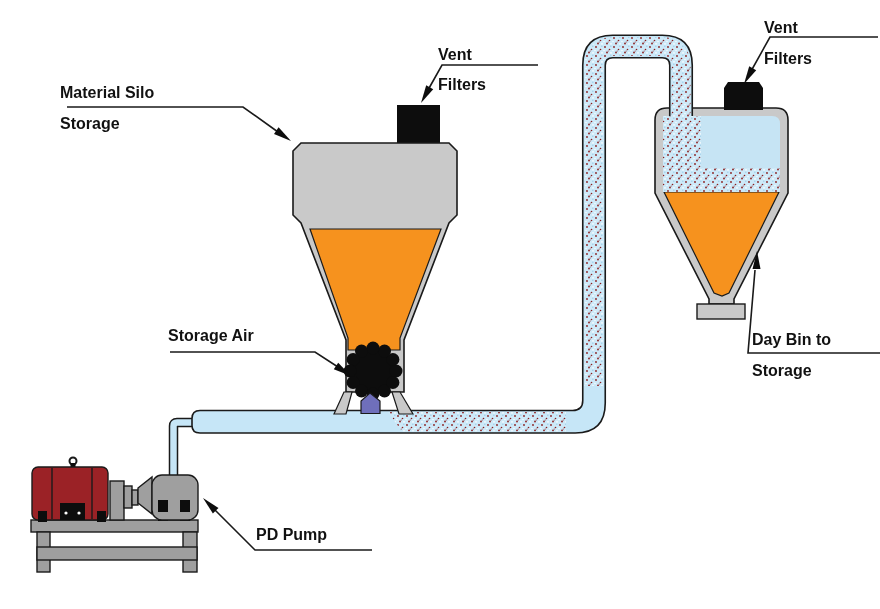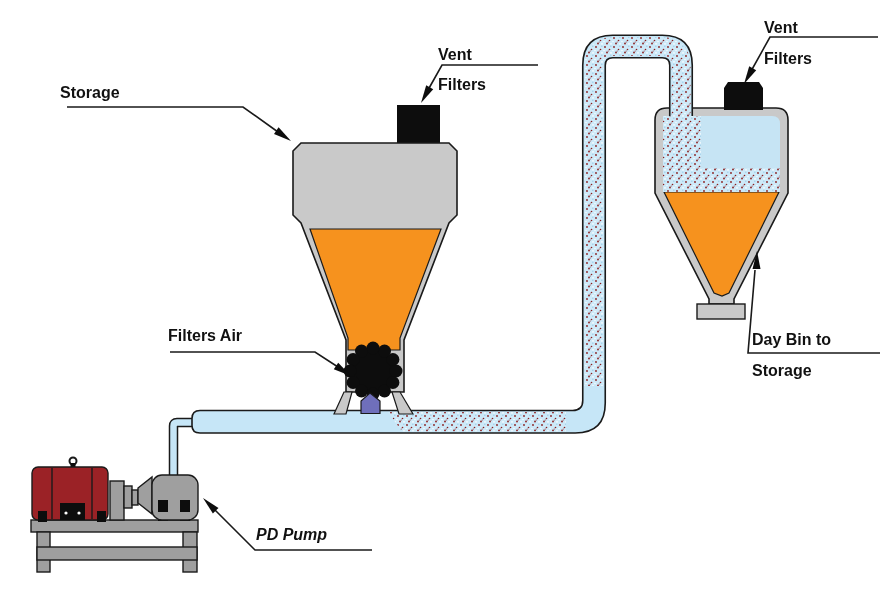--- a/index.html
+++ b/index.html
@@ -134,38 +134,39 @@
 
     <polyline points="372,550 255,550 214,509"></polyline>
     <polygon points="203,498 218.5,507.9 212.9,513.5" fill="var(--ink)" stroke="none"></polygon>
 
     <polyline points="880,353 748,353 755,270"></polyline>
     <polygon points="757,251 760.5,269 752.5,269" fill="var(--ink)" stroke="none"></polygon>
   </g>
 </svg>
 
 <div class="label" style="left:60px;top:77px;width:190px;line-height:31px;">
+  <div>Material Silo</div>
   <div>Storage</div>
 </div>
 
 <div class="label" style="left:438px;top:40px;width:104px;line-height:30px;">
   <div>Vent</div>
   <div>Filters</div>
 </div>
 
 <div class="label" style="left:764px;top:12px;width:104px;line-height:31px;">
   <div>Vent</div>
   <div>Filters</div>
 </div>
 
 <div class="label" style="left:168px;top:319px;width:160px;line-height:33px;">
-  <div>Filters Air</div>
+  <div>Storage Air</div>
 </div>
 
-<div class="label" style="left:256px;top:521px;width:120px;line-height:28px;font-style:italic;">
+<div class="label" style="left:256px;top:521px;width:120px;line-height:28px;">
   <div>PD Pump</div>
 </div>
 
 <div class="label" style="left:752px;top:324px;width:136px;line-height:31px;">
   <div>Day Bin to</div>
   <div>Storage</div>
 </div>
 
 </div>
 

